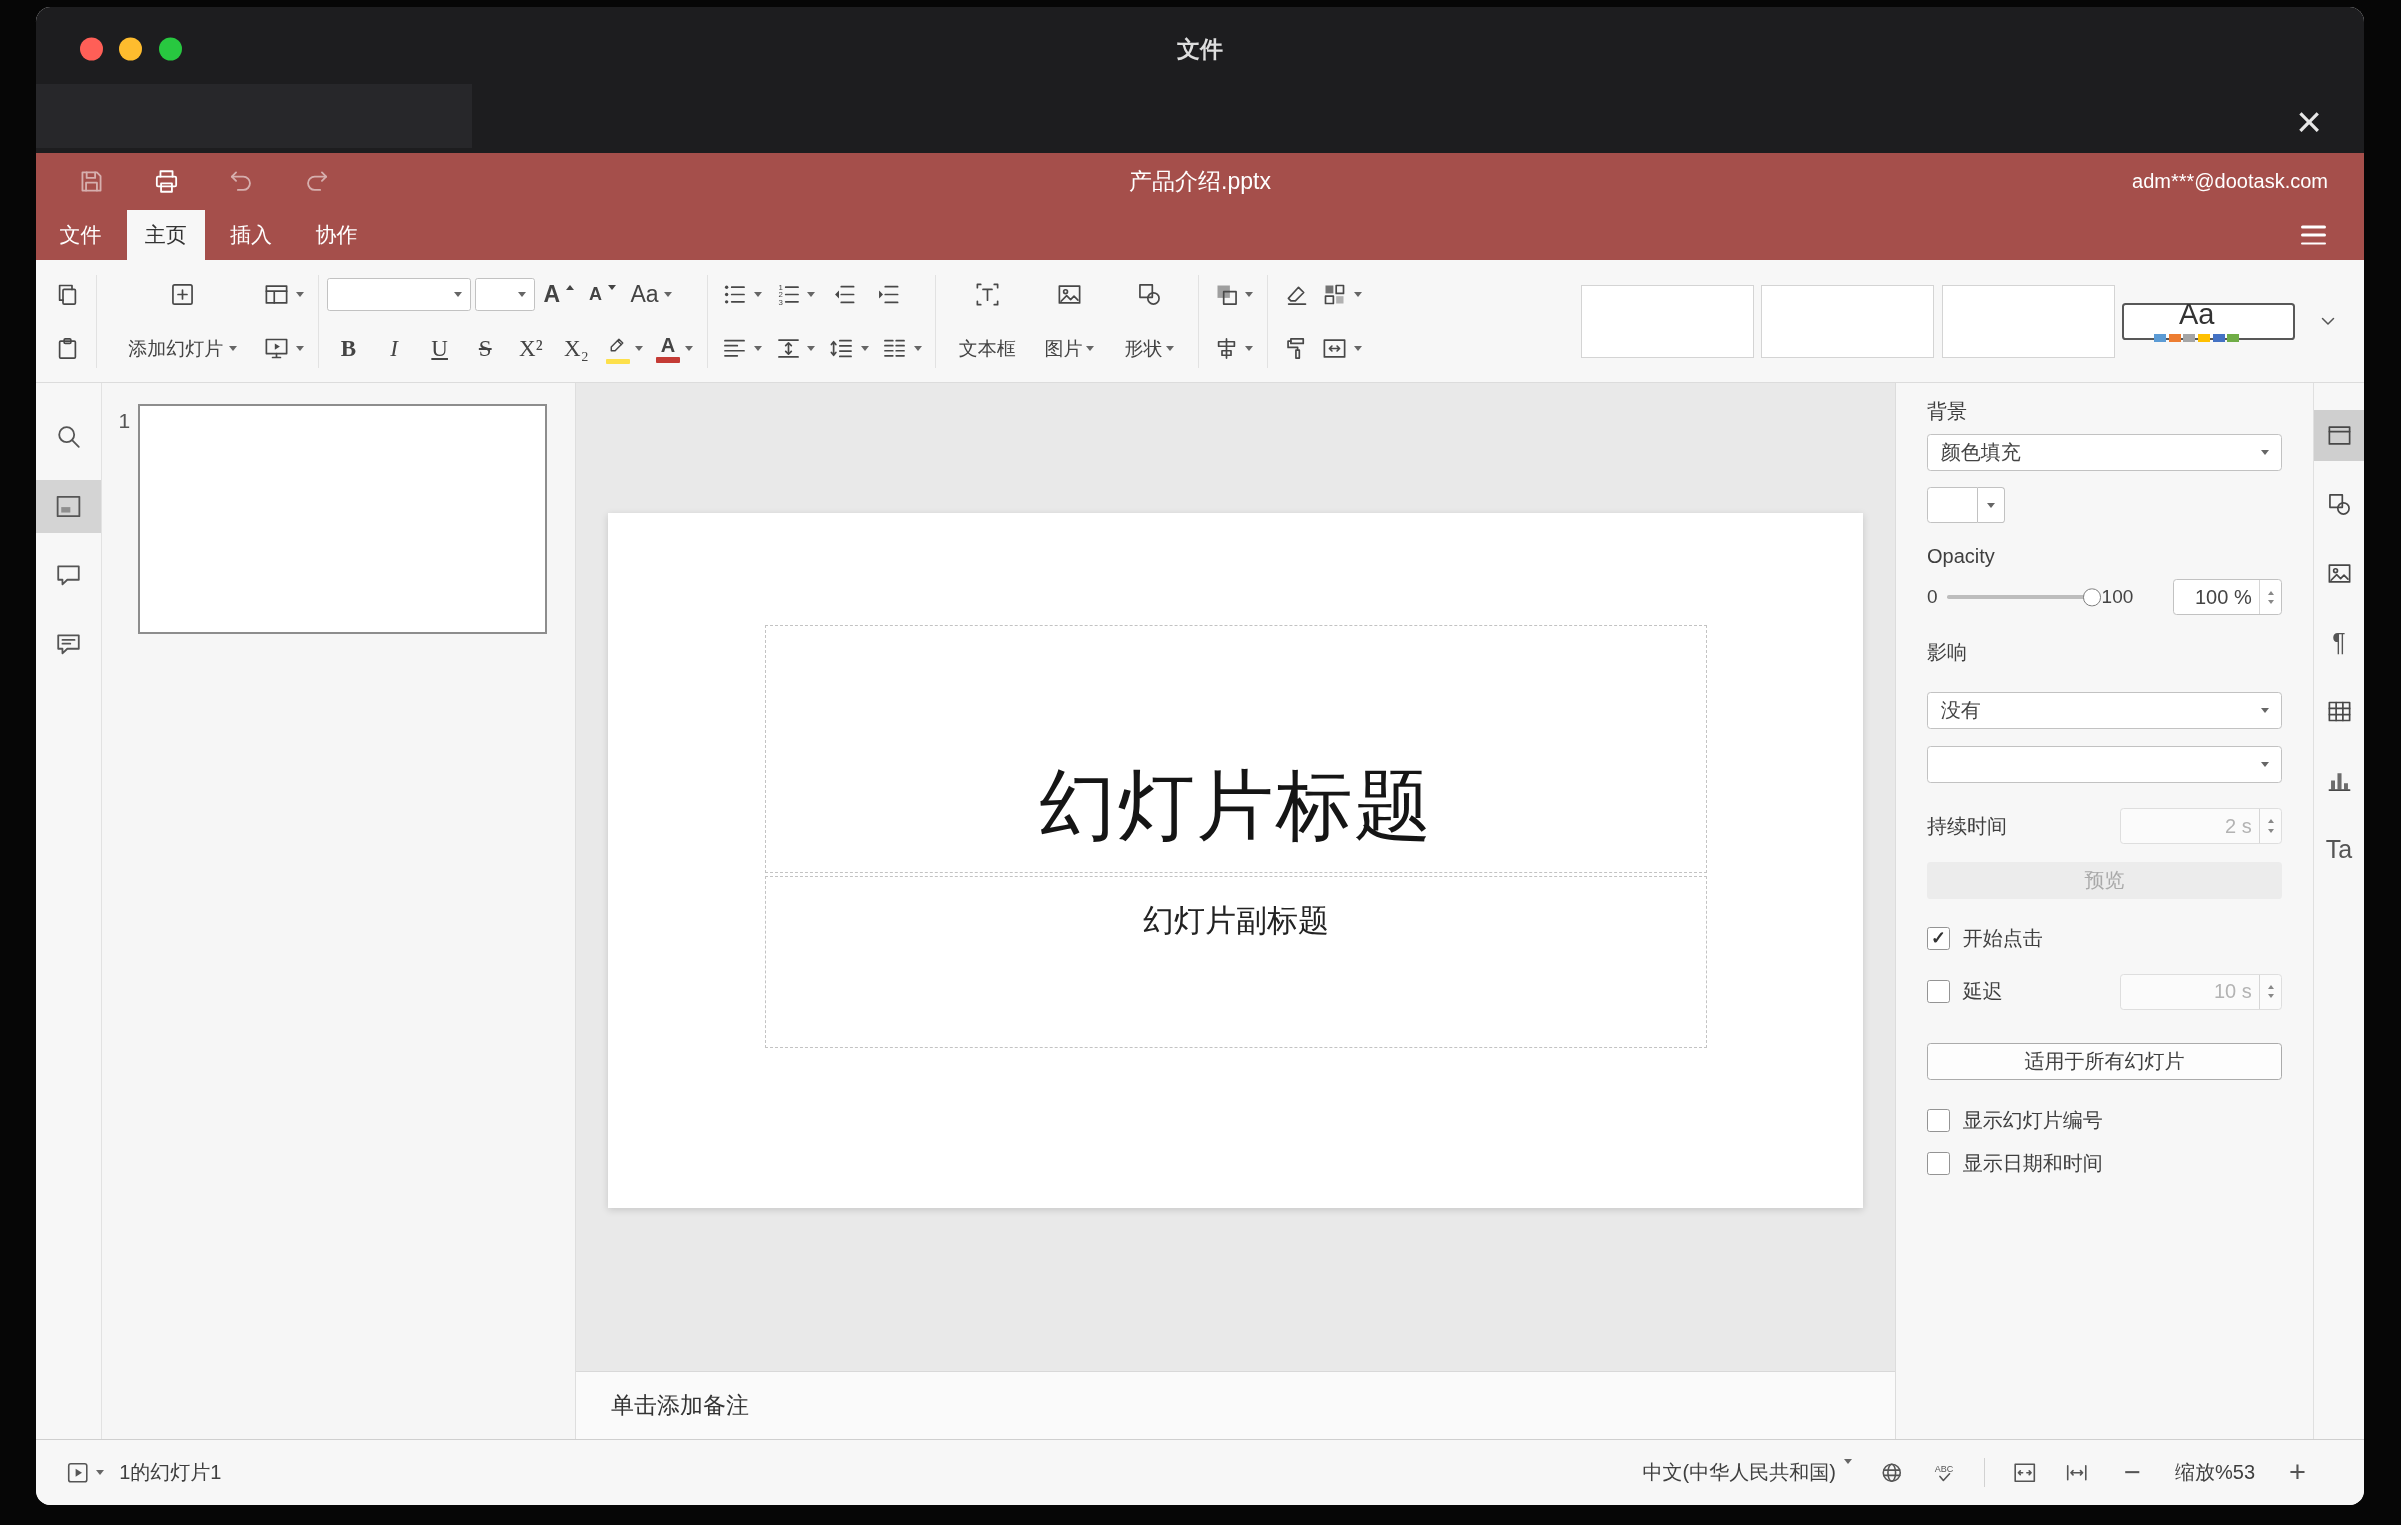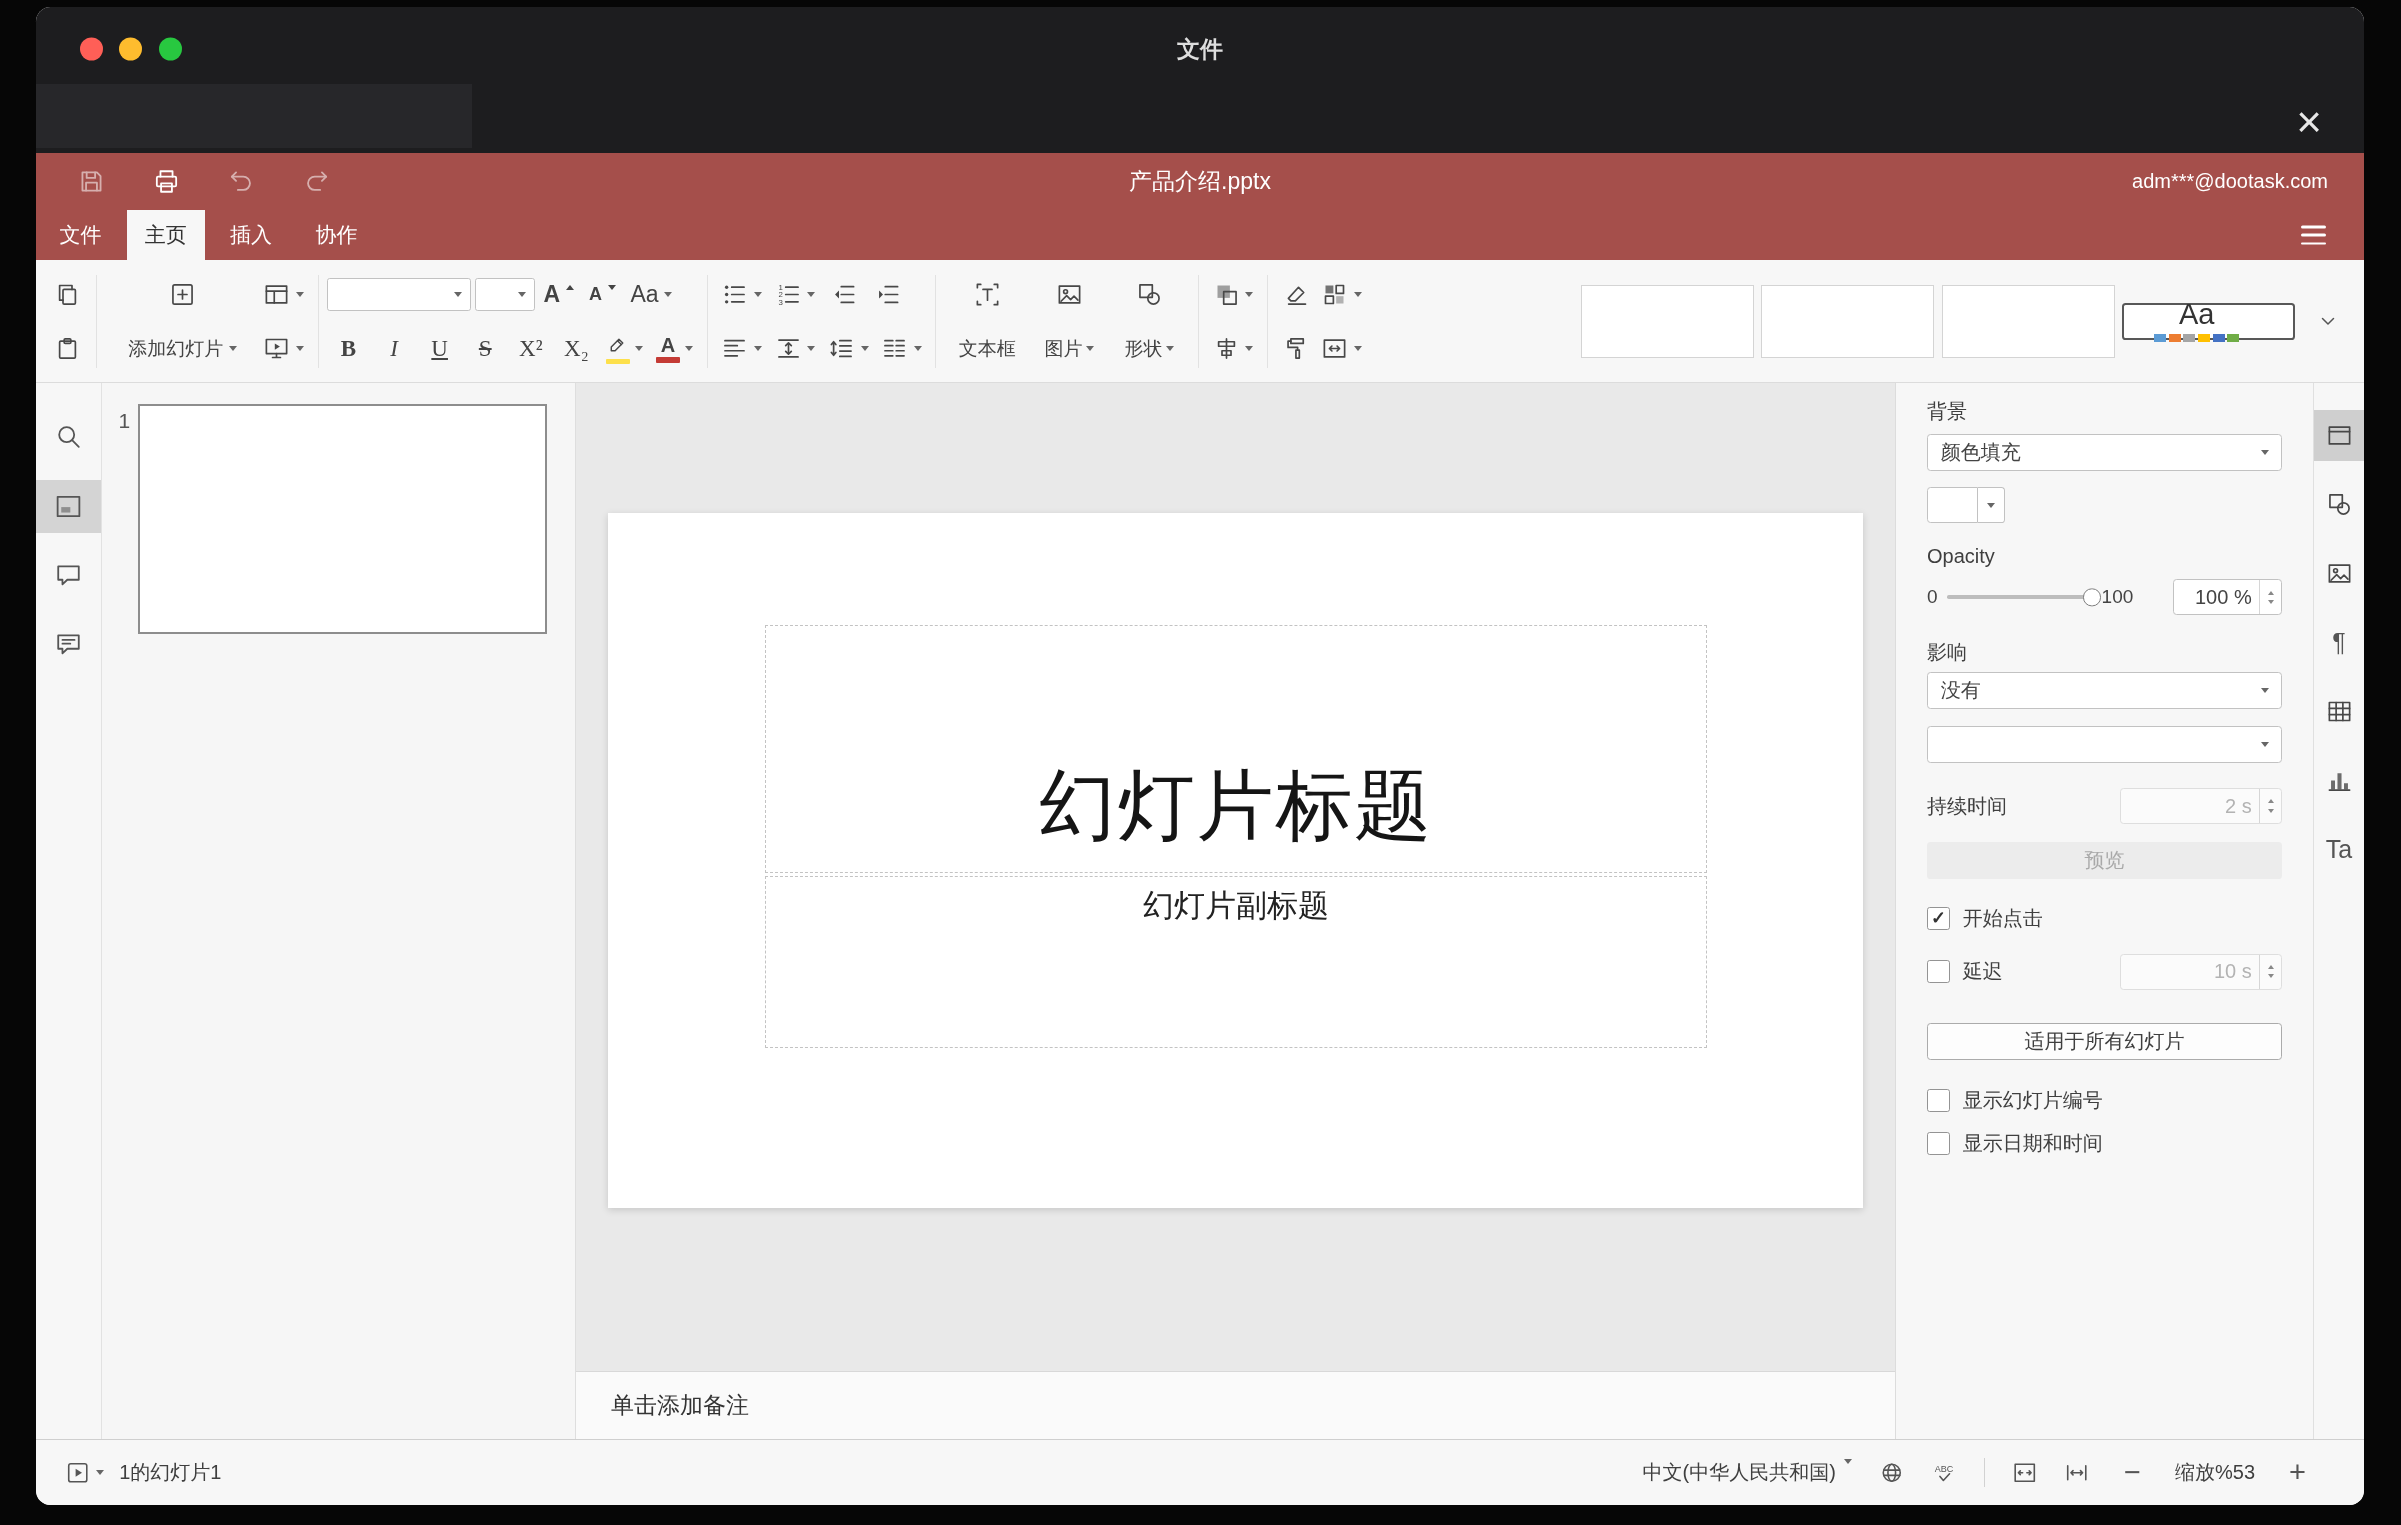--- a/index.html
+++ b/index.html
@@ -72,21 +72,21 @@
   .band.active{background:#d4d4d4}
   .thumbs{width:474px;background:#f6f6f6;border-right:0.9px solid #dedede;position:relative;flex:0 0 auto}
   .thumb-num{position:absolute;left:16.4px;top:25.5px;font-size:21px;color:#555}
   .thumb{position:absolute;left:36px;top:21px;width:409px;height:230px;background:#fff;border:2.7px solid #8d8d8d}
   .editor{flex:1;display:flex;flex-direction:column;min-width:0}
   .canvas{flex:1;background:#e9e9e9;overflow:hidden}
   .slide{width:1255px;height:695px;background:#fff;margin:130px auto 0;position:relative;box-shadow:0 1.8px 7.3px rgba(0,0,0,.15)}
   .ph{position:absolute;left:157px;width:942px;border:1.8px dashed #c3c3c3;display:flex;justify-content:center}
   .title-ph{top:112px;height:248px;align-items:flex-end;padding-bottom:25px}
   .title-ph span{font-size:77px;color:#151515;letter-spacing:1.8px;line-height:1.1;white-space:nowrap}
-  .sub-ph{top:363px;height:172px;align-items:flex-start;padding-top:8px}
+  .sub-ph{top:363px;height:172px;align-items:flex-start;padding-top:23px}
   .sub-ph span{font-size:31px;color:#222;white-space:nowrap}
   .notes{height:68px;background:#fafafa;border-top:0.9px solid #d8d8d8;display:flex;align-items:center;padding-left:35px;font-size:23px;color:#333;flex:0 0 auto}
 
   
   .rightpanel{width:418px;background:#f7f7f7;border-left:0.9px solid #dcdcdc;padding:14.6px 31px 0;display:flex;flex-direction:column;flex:0 0 auto}
   .rp-label{font-size:20px;color:#3f3f3f}
   .rp-label.b{font-weight:400}
   .sel{height:37px;background:#fff;border:0.9px solid #c2c2c2;border-radius:3.6px;display:flex;align-items:center;padding:0 36px 0 12.8px;font-size:20px;color:#444;position:relative}
   .sel .chev{position:absolute;right:12px}
   .swatch{width:78px;height:36px;display:flex}
@@ -642,21 +642,21 @@
           </div>
         <span class="num">100</span>
         <div class="spin">
             <span class="spin-val">100 %</span>
             <span class="spin-btns">
               <i class="up"></i>
               <i class="dn"></i>
             </span>
           </div>
       </div>
-      <div class="rp-label b" style="margin-bottom:6px">影响</div>
+      <div class="rp-label b" style="margin-bottom:26px">影响</div>
       <div class="sel" style="margin-bottom:16.4px">
           <span>没有</span>
           <i class="chev"></i>
         </div>
       <div class="sel" style="margin-bottom:25.5px">
           <span></span>
           <i class="chev"></i>
         </div>
       <div class="rowflex" style="margin-bottom:18px">
         <span class="rp-label">持续时间</span>

